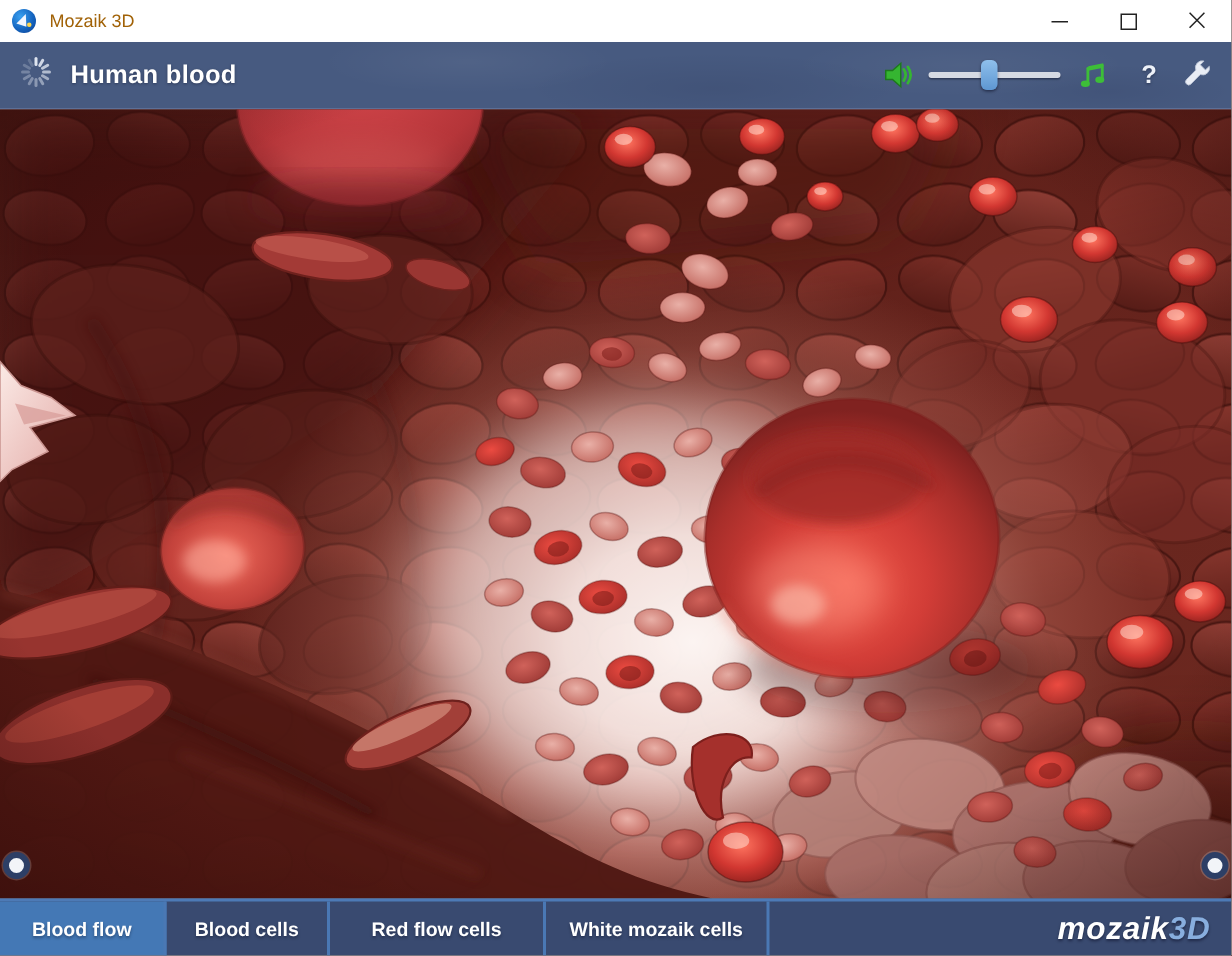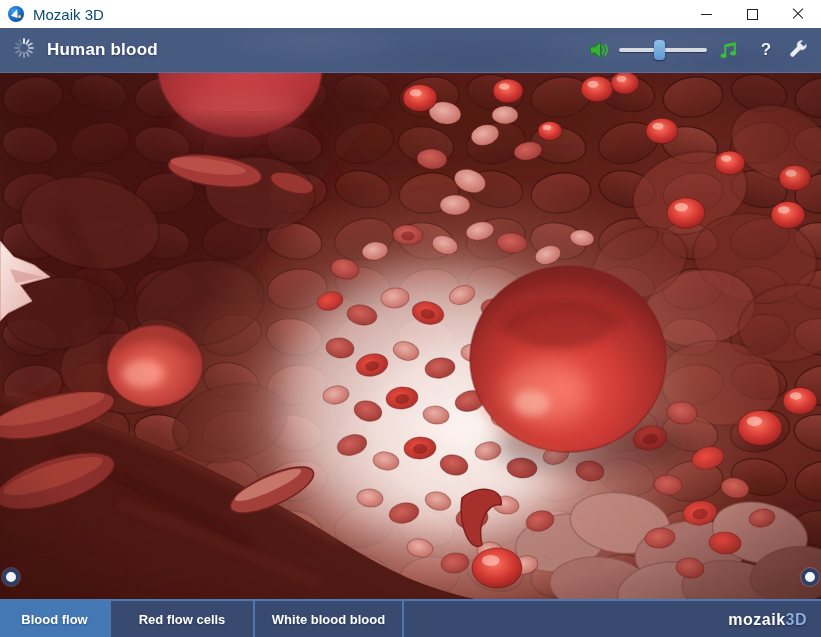--- a/index.html
+++ b/index.html
@@ -8,21 +8,21 @@
 
   
   .titlebar{position:relative;height:28px;background:#ffffff;display:flex;align-items:center;}
   .app-icon{width:16px;height:16px;margin:0 9px 0 8px;border-radius:50%;
             background:radial-gradient(circle at 35% 32%,#39a0f0 0%,#1565c0 55%,#0b3e8f 100%);
             position:relative;flex:0 0 auto;}
   .app-icon .sail{position:absolute;left:4px;top:3px;width:0;height:0;
                   border-left:4px solid transparent;border-right:3px solid transparent;
                   border-bottom:8px solid #f2f6ff;transform:rotate(18deg);}
   .app-icon .dot{position:absolute;right:3px;bottom:4px;width:3px;height:3px;border-radius:50%;background:#ffd64d;}
-  .titlebar-text{font-size:15px;color:#0c4a6e;}
+  .titlebar-text{font-size:12px;color:#a16207;}
   .win-controls{position:absolute;right:0;top:0;height:28px;display:flex;}
   .win-btn{width:46px;height:28px;display:flex;align-items:center;justify-content:center;cursor:default;}
   .glyph-min{width:11px;height:0;border-top:1px solid #222;}
   .glyph-max{width:9px;height:9px;border:1px solid #222;}
   .glyph-close{position:relative;width:12px;height:12px;}
   .glyph-close:before,.glyph-close:after{content:"";position:absolute;left:-1px;top:5px;width:14px;height:0;
       border-top:1.4px solid #222;}
   .glyph-close:before{transform:rotate(45deg);}
   .glyph-close:after{transform:rotate(-45deg);}
 
@@ -56,21 +56,21 @@
   .corner-btn.right{right:2px;bottom:13px;}
 
   
   .tabbar{position:relative;height:39px;background:#394a70;border-top:2px solid #4d7ab6;
      display:flex;box-sizing:border-box;}
   .tab{height:37px;line-height:37px;text-align:center;color:#fff;font-size:13px;font-weight:bold;
      border-right:2px solid #4a78b4;cursor:pointer;text-shadow:0 1px 2px rgba(0,0,20,.35);}
   .tab.active{background:#4478b5;}
   .t1{width:109px}.t2{width:107px}.t3{width:142px}.t4{width:147px}.t5{width:107px}
   .logo-zone{flex:1;display:flex;align-items:center;justify-content:flex-end;padding-right:14px;}
-  .logo{font-size:16px;font-weight:bold;letter-spacing:.5px;
+  .logo{font-size:21px;font-weight:bold;font-style:italic;letter-spacing:.5px;
         text-shadow:0 1px 2px rgba(0,0,25,.45);}
   .logo .brand{color:#ffffff;}
   .logo .suffix{color:#88aede;}
 </style>
 </head>
 <body>
 
 <div class="app">
 
   <div class="titlebar">
@@ -433,19 +433,20 @@
 
       <rect width="821" height="526" fill="url(#vign)"></rect>
     </svg>
 
     <div class="corner-btn left"></div>
     <div class="corner-btn right"></div>
   </div>
 
   <div class="tabbar">
     <div class="tab t1 active">Blood flow</div>
+    <div class="tab t2">Blood cells</div>
     <div class="tab t3">Red flow cells</div>
-    <div class="tab t4">White blood blood</div>
+    <div class="tab t4">White mozaik cells</div>
     <div class="logo-zone">
       <span class="logo"><span class="brand">mozaik</span><span class="suffix">3D</span></span>
     </div>
   </div>
 </div>
 
 </body></html>

